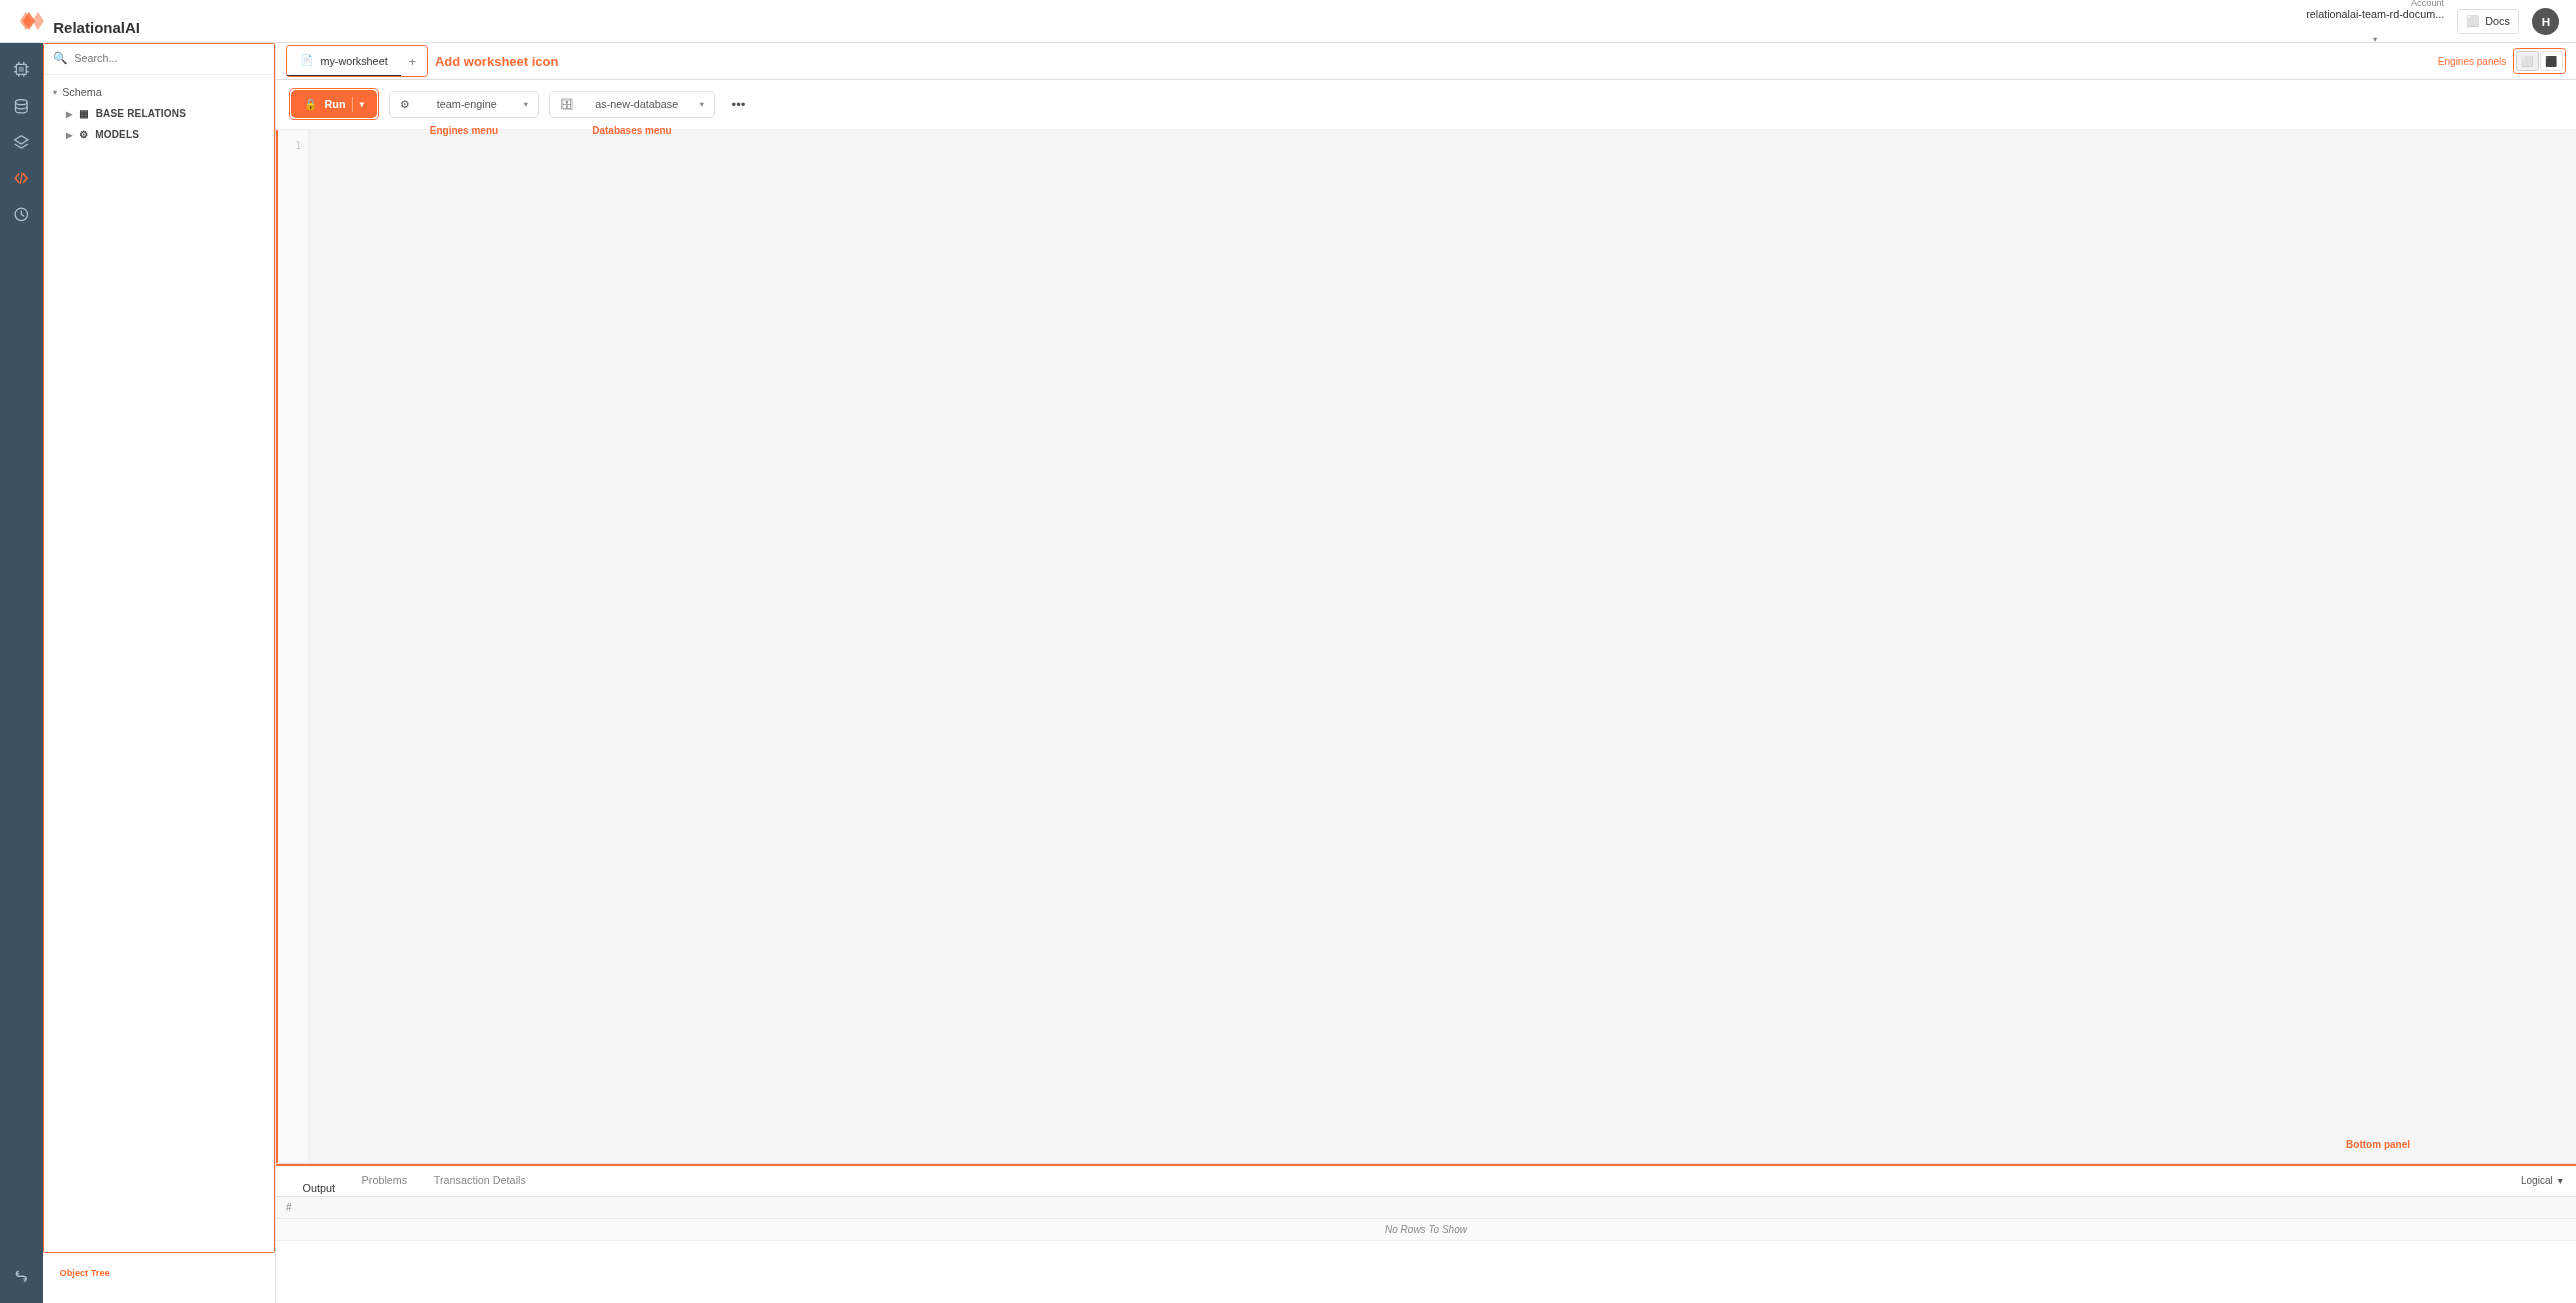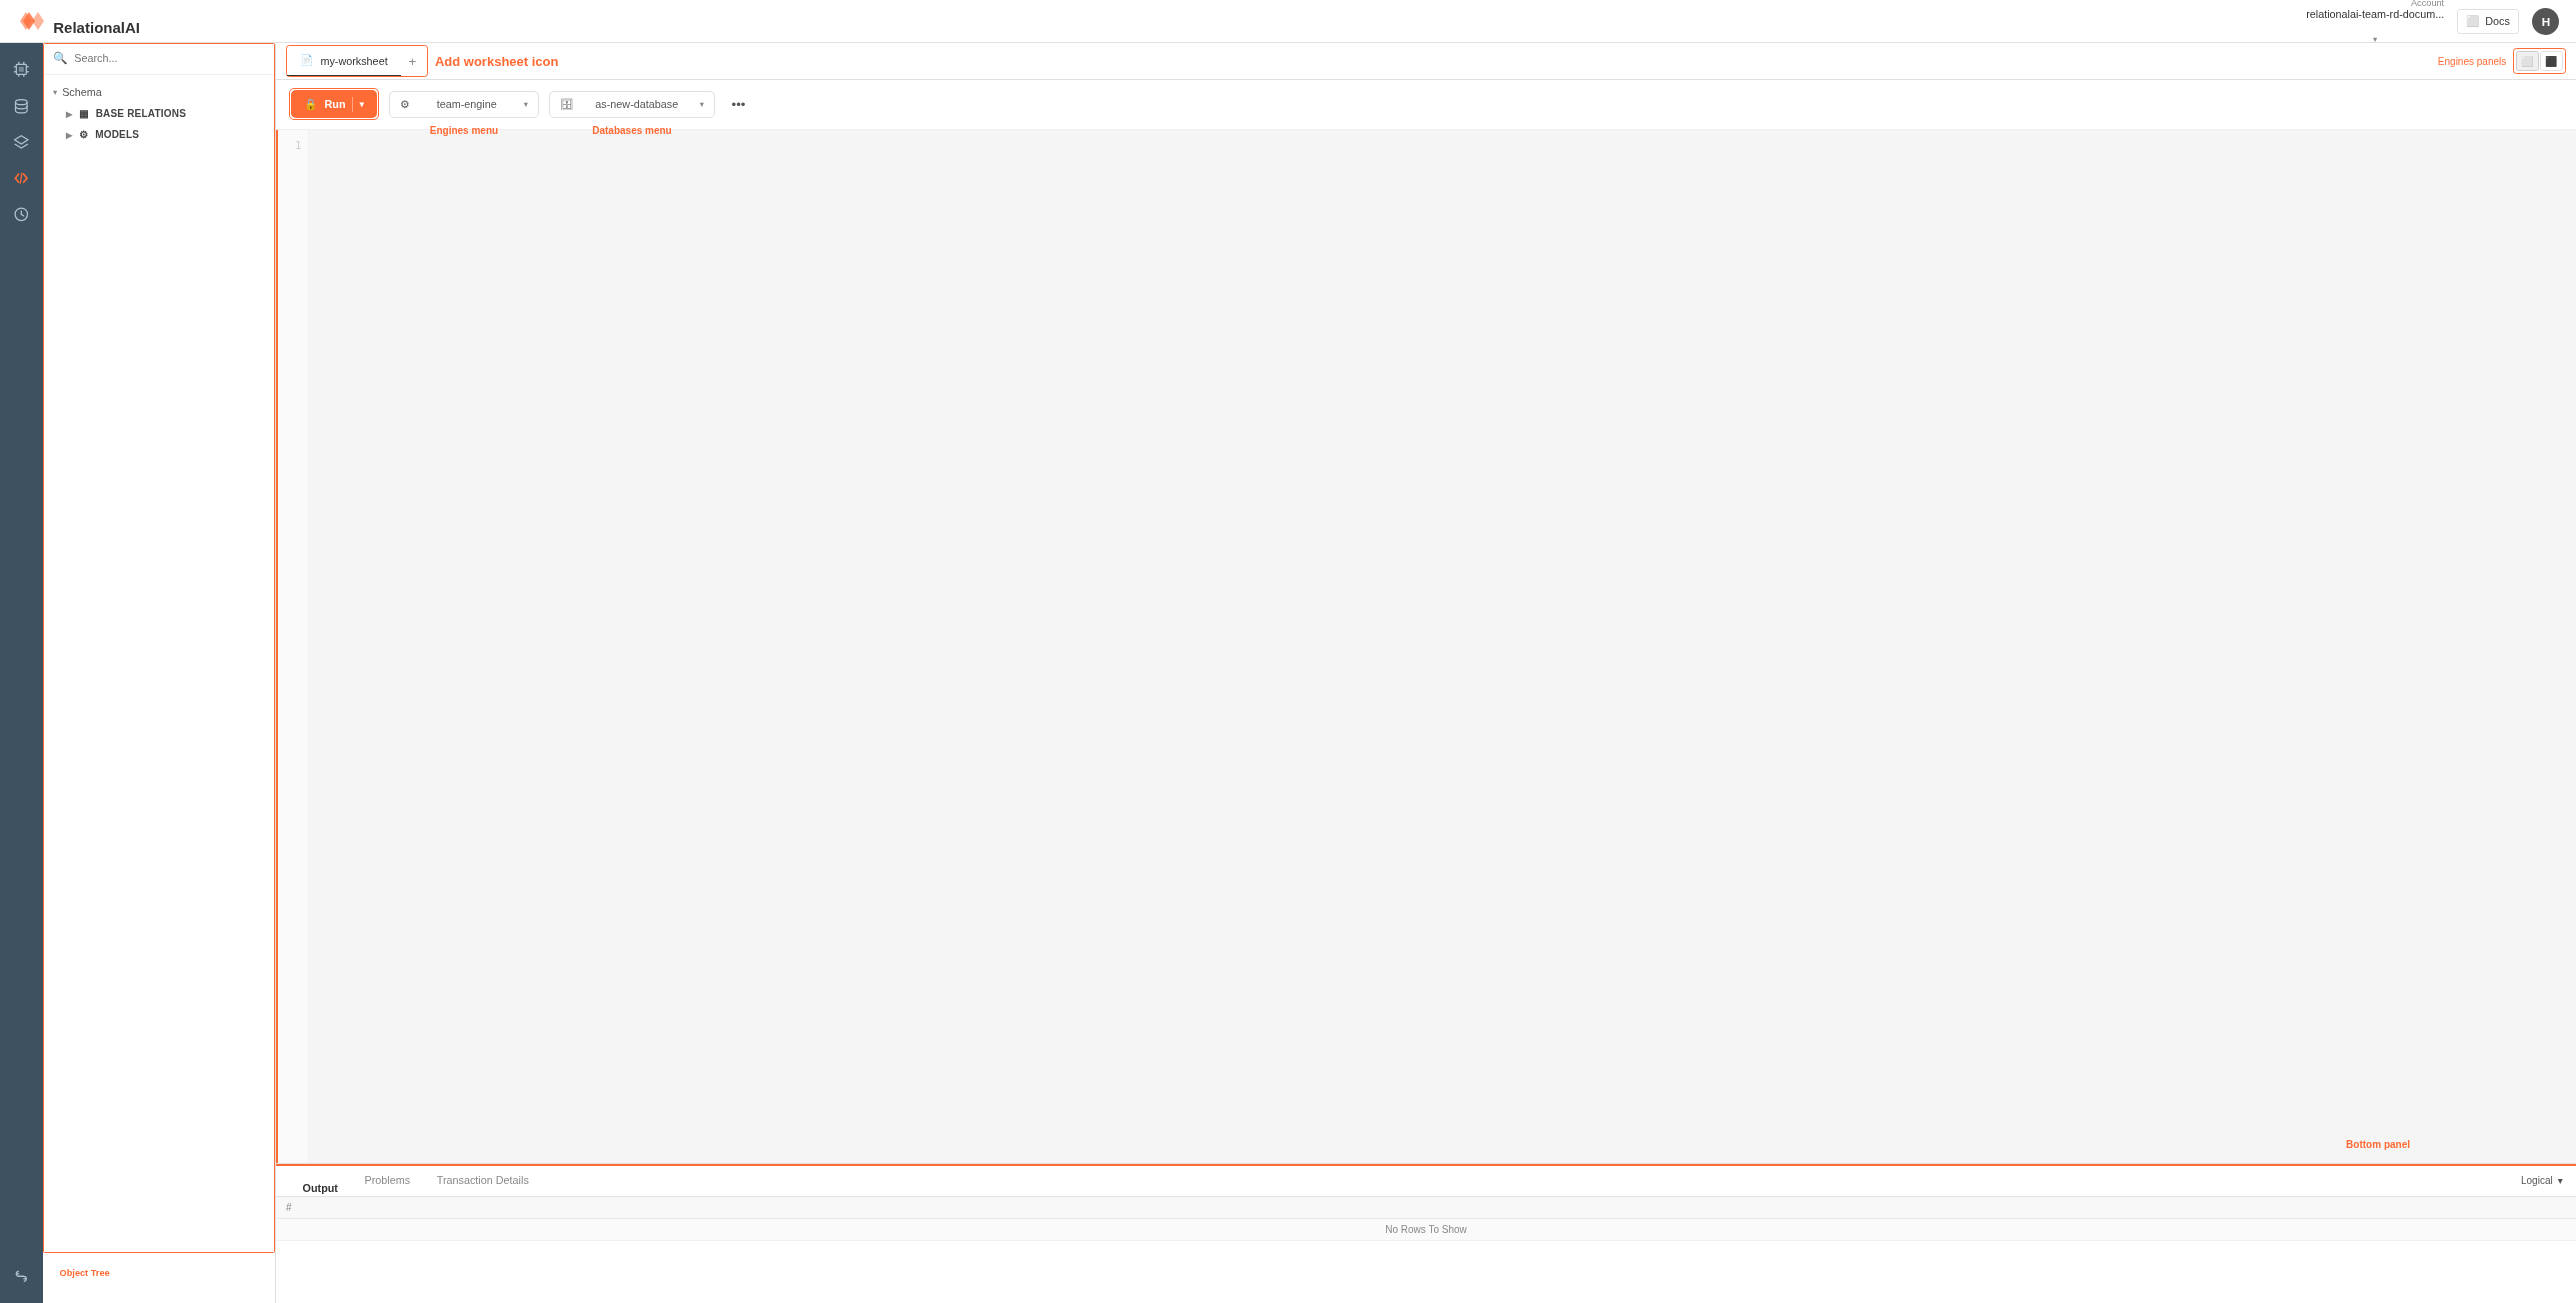--- a/index.html
+++ b/index.html
@@ -64,26 +64,26 @@
     .select-chevron { color: #888; font-size: 8.3px; }
     .db-select { display: flex; align-items: center; gap: 6.7px; border: 0.8px solid #e0e0e0; border-radius: 5px; padding: 5.8px 10px; background: #fff; cursor: pointer; font-size: 10.8px; color: #555; min-width: 166px; justify-content: space-between; }
     .more-btn { width: 27px; height: 27px; display: flex; align-items: center; justify-content: center; border-radius: 3.3px; cursor: pointer; color: #555; font-size: 13.3px; }
     .line-numbers { width: 33px; background: #fafafa; border-right: 0.8px solid #f0f0f0; padding: 10px 6.7px; text-align: right; color: #ccc; font-size: 10px; font-family: monospace; flex-shrink: 0; }
     .editor-content { flex: 1; padding: 10px; font-family: monospace; font-size: 10.8px; color: #555; }
 
     
     .bottom-panel { height: 140px; border-top: 1.7px solid #e0e0e0; display: flex; flex-direction: column; background: #fff; flex-shrink: 0; }
     .bottom-tabs { display: flex; align-items: center; padding: 0 13.3px; border-bottom: 0.8px solid #e0e0e0; height: 33px; justify-content: space-between; }
     .bottom-tab { padding: 6.7px 13.3px; font-size: 10.8px; color: #888; cursor: pointer; border-bottom: 1.7px solid transparent; }
-    .bottom-tab.active { color: #333; border-bottom: 1.7px solid #333; font-weight: 700; margin-top: 17px; }
+    .bottom-tab.active { color: #333; border-bottom: 1.7px solid #333; font-weight: 400; margin-top: 17px; }
     .logical-select { display: flex; gap: 5px; font-size: 10px; color: #555; cursor: pointer; }
     .bottom-table { flex: 1; overflow: auto; }
     .bottom-table table { width: 100%; border-collapse: collapse; }
     .bottom-table th { background: #f8f8f8; border-bottom: 0.8px solid #e8e8e8; padding: 5px 10px; text-align: left; font-size: 10px; color: #888; font-weight: 500; }
-    .bottom-table td { padding: 5px 24px; font-size: 10px; color: #888; border-bottom: 0.8px solid #f0f0f0; }
+    .bottom-table td { padding: 5px 24px; font-size: 10px; color: #888; border-bottom: 0.8px solid #f0f0f0; font-style: italic; }
     .no-rows { text-align: center; color: #bbb; font-size: 10.8px; padding: 13.3px; background: #fafafa; }
     .annot { position: absolute; color: #ff6b35; font-size: 9.2px; font-weight: 600; white-space: nowrap; pointer-events: none; }
     .tree-outer { position: relative; }
     .toolbar-outer { position: relative; }
   </style>
 </head>
 <body>
 
 <div class="app-container">
 

